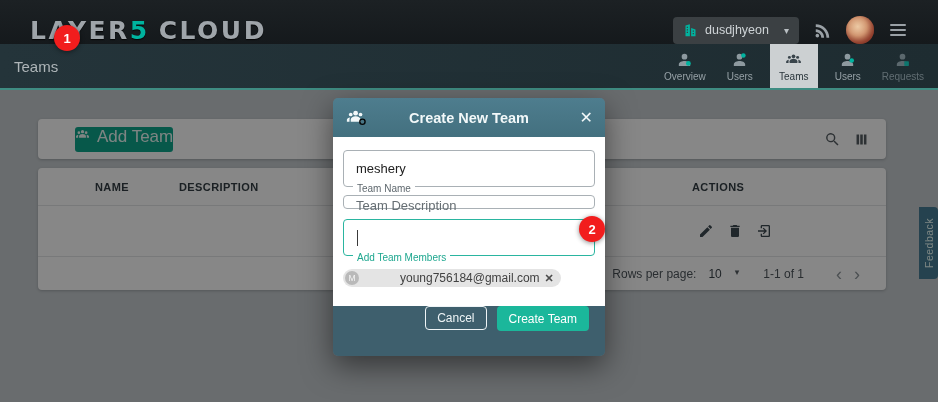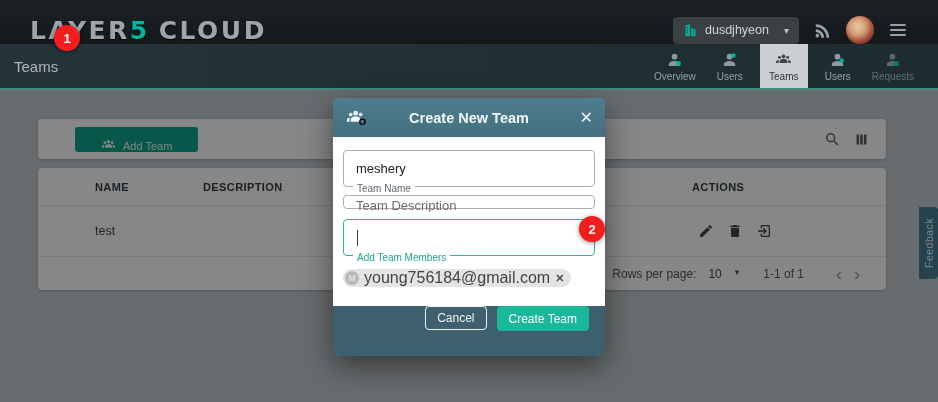--- a/index.html
+++ b/index.html
@@ -24,48 +24,48 @@
     background:radial-gradient(circle at 42% 38%, #ecc9a4 0%, #d49a74 38%, #a65c43 68%, #5f3a2c 100%);
     box-shadow:inset -2px -3px 6px rgba(120,30,20,.55); cursor:pointer; }
   .hamburger { display:flex; flex-direction:column; gap:3px; cursor:pointer; padding:4px 2px; }
   .hamburger span { display:block; width:16px; height:2px; background:#9aa1a6; border-radius:1px; }
 
   
   .navbar { position:absolute; top:44px; left:0; right:0; height:44px;
     background:linear-gradient(90deg,#24343a 0%,#1e2c31 100%);
     display:flex; align-items:stretch; justify-content:space-between; z-index:3; }
   .page-title { align-self:center; padding-left:14px; color:#aeb5b8; font-size:15px; }
-  .tabs { display:flex; align-items:stretch; gap:6px; padding-right:20px; }
+  .tabs { display:flex; align-items:stretch; gap:6px; padding-right:10px; }
   .tab { display:flex; flex-direction:column; align-items:center; justify-content:center; gap:3px;
     cursor:pointer; color:#96a1a6; font-size:10px; padding:0 4px; min-width:48px; }
   .tab svg { width:17px; height:17px; fill:#8d999f; }
   .tab.active { background:#ccd0d2; color:#2a353b; }
   .tab.active svg { fill:#39444b; }
   .tab.dimmed { opacity:.55; }
   .tab .tlabel { white-space:nowrap; }
 
   .accent-line { position:absolute; top:88px; left:0; right:0; height:2px; background:#3f8c82; z-index:3; }
 
   
   .content { position:absolute; top:90px; left:0; right:0; bottom:0; }
   .toolbar-card { position:absolute; left:38px; top:29px; width:848px; height:40px; background:#ffffff;
     border-radius:4px; box-shadow:0 1px 3px rgba(0,0,0,.2); display:flex; align-items:center;
     justify-content:space-between; padding:0 16px 0 37px; }
-  .add-team-btn { display:flex; align-items:flex-end; gap:7px; background:#0fa78d; color:#eefaf7;
-    border:none; border-radius:3px; height:25px; padding:0 26px; font-size:11px; cursor:pointer; font-family:inherit; }
+  .add-team-btn { display:flex; align-items:flex-start; gap:7px; background:#0fa78d; color:#eefaf7;
+    border:none; border-radius:3px; height:25px; padding:0 0; font-size:17px; cursor:pointer; font-family:inherit; }
   .add-team-btn svg { width:15px; height:15px; fill:#eefaf7; }
   .toolbar-icons { display:flex; align-items:center; gap:12px; }
   .toolbar-icons svg { width:17px; height:17px; fill:#565e63; cursor:pointer; }
 
   .table-card { position:absolute; left:38px; top:78px; width:848px; height:122px; background:#ffffff;
     border-radius:4px; box-shadow:0 1px 3px rgba(0,0,0,.2); display:flex; flex-direction:column; }
   .thead { display:flex; align-items:center; height:38px; padding:0 24px 0 57px;
     border-bottom:1px solid #e3e5e6; }
   .th { font-size:11px; font-weight:700; color:#333e44; letter-spacing:.4px; }
-  .col-name { width:108px; }
+  .col-name { width:84px; }
   .col-desc { flex:1; }
   .col-actions { width:170px; }
   .trow { display:flex; align-items:center; height:51px; padding:0 24px 0 57px; border-bottom:1px solid #e3e5e6; }
   .td { font-size:12.5px; color:#3c474d; }
   .row-actions { width:170px; display:flex; align-items:center; gap:13px; padding-left:6px; }
   .row-actions svg { width:16px; height:16px; fill:#3e4a51; cursor:pointer; }
   .tfoot { flex:1; display:flex; align-items:center; justify-content:flex-end; padding-right:20px;
     font-size:12px; color:#4e565c; }
   .tfoot .rpp-label { margin-right:12px; }
   .rpp-select { display:flex; align-items:flex-start; gap:13px; background:none; border:none; font-size:12px;
@@ -100,21 +100,21 @@
   .flabel { position:absolute; top:-7px; left:9px; background:#ffffff; padding:0 4px;
     font-size:10px; color:#5f686e;margin-top:39px; }
   .field.no-label { height:14px; margin-bottom:10px; }
   .field.focused { border:1.5px solid #2ab5a0; height:37px; margin-bottom:11px; }
   .field.focused .flabel { color:#1da78f; }
   .text-cursor { position:absolute; left:13px; top:10px; width:1px; height:16px; background:#3a3a3a; }
   .chip { display:inline-flex; align-items:center; gap:5px; background:#e4e4e4; border-radius:10px;
     height:18px; padding:0 7px 0 2px; cursor:default; }
   .chip-avatar { width:14px; height:14px; border-radius:50%; background:#b9b9b9; color:#f5f5f5;
     font-size:8.5px; display:flex; align-items:center; justify-content:center; }
-  .chip-label { font-size:16px; color:#424242; }
+  .chip-label { font-size:12px; color:#424242;margin-left:36px; }
   .chip-x { font-size:11px; font-weight:700; color:#4c4c4c; cursor:pointer; line-height:1; }
   .modal-footer { height:50px; background:#3e5f6d; display:flex; 
     justify-content:flex-end; gap:10px; padding:0 16px; }
   .btn-cancel { background:transparent; border:1px solid #eef4f6; border-radius:4px; color:#eef4f6;
     font-size:12px; height:24px; padding:0 11px; cursor:pointer; font-family:inherit; }
   .btn-create { background:#1bb79b; border:none; border-radius:4px; color:#ffffff; font-size:12px;
     height:25px; padding:0 12px; cursor:pointer; font-family:inherit; }
 
   
   .tour-badge { position:absolute; width:26px; height:26px; border-radius:50%; background:#f21d1d;
@@ -246,21 +246,20 @@
       </div>
     </div>
 
     <div class="table-card">
       <div class="thead">
         <span class="th col-name">NAME</span>
         <span class="th col-desc">DESCRIPTION</span>
         <span class="th col-actions">ACTIONS</span>
       </div>
       <div class="trow">
-        <span class="td col-name">test</span>
         <span class="td col-desc"></span>
         <div class="row-actions">
           <span style="display:flex;">
             <svg viewBox="0 0 24 24">
                 <path d="M3 17.25V21h3.75L17.81 9.94l-3.75-3.75L3 17.25zM20.71 7.04a1 1 0 0 0 0-1.41l-2.34-2.34a1 1 0 0 0-1.41 0l-1.83 1.83 3.75 3.75 1.83-1.83z"></path>
               </svg>
           </span>
           <span style="display:flex;">
             <svg viewBox="0 0 24 24">
                 <path d="M6 19c0 1.1.9 2 2 2h8c1.1 0 2-.9 2-2V7H6v12zM19 4h-3.5l-1-1h-5l-1 1H5v2h14V4z"></path>

